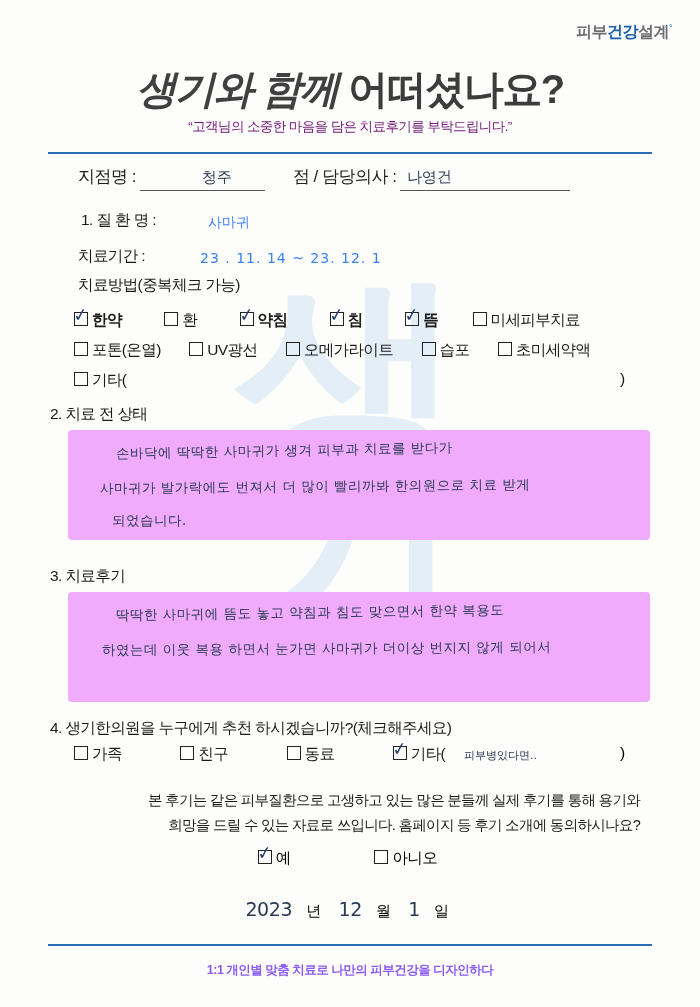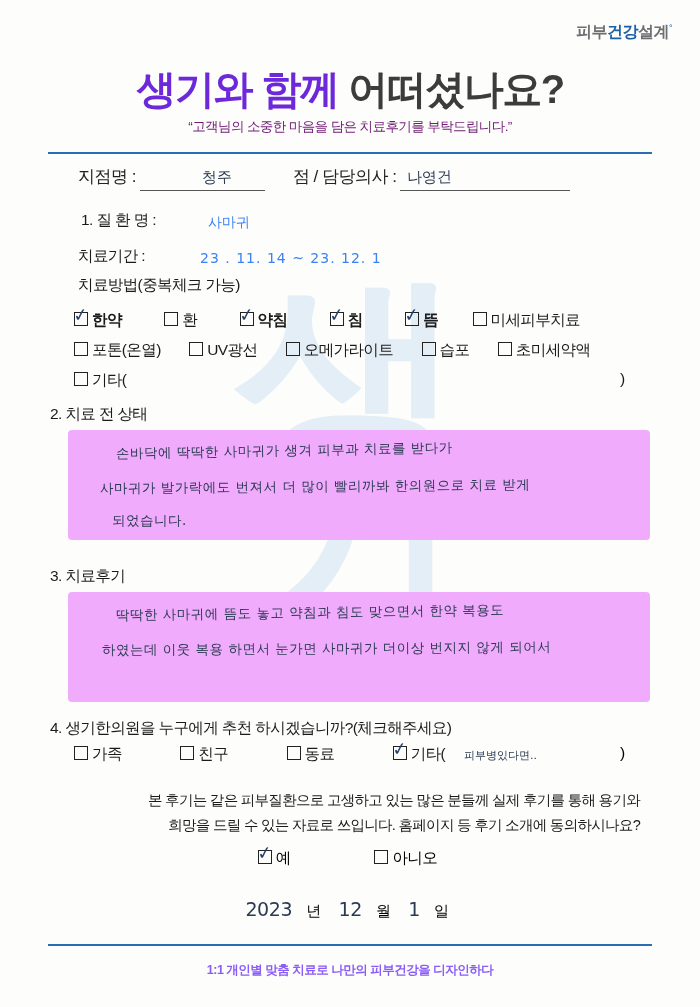--- a/index.html
+++ b/index.html
@@ -57,21 +57,21 @@
   }
   .title {
     position: absolute;
     left: 0; right: 0;
     top: 62px;
     text-align: center;
     font-size: 40px;
     font-weight: bold;
     letter-spacing: -1.5px;
   }
-  .title .t-blue { color: #6d28d9; }
+  .title .t-blue { color: #404040; font-style: italic; }
   .title .t-dark { color: #3c3c3c; }
   .subtitle {
     position: absolute;
     left: 0; right: 0;
     top: 118px;
     text-align: center;
     font-size: 13.5px;
     color: #701a75;
     letter-spacing: -0.6px;
   }

